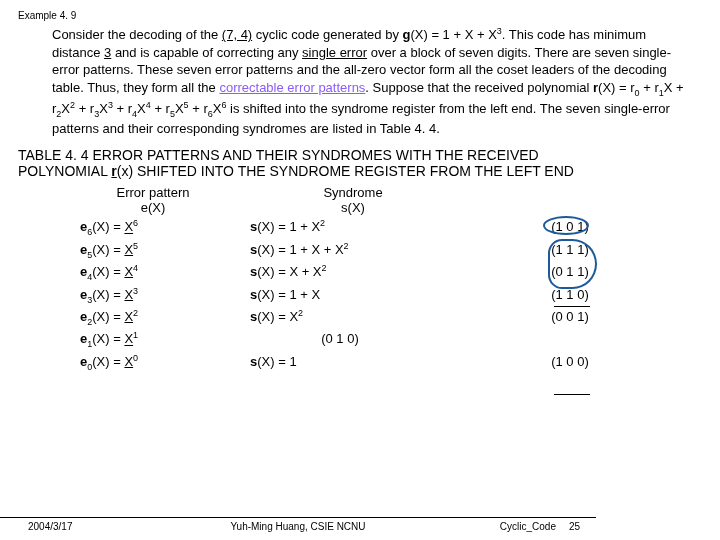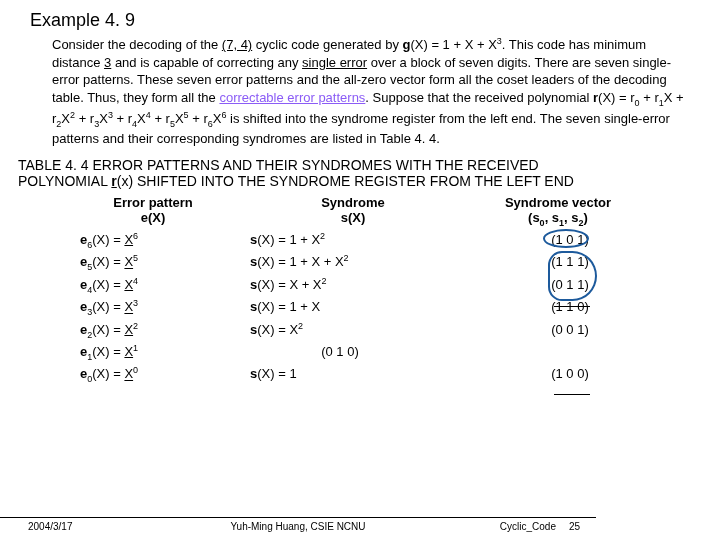--- a/index.html
+++ b/index.html
@@ -10,41 +10,41 @@
     height: 540px;
     background: #fff;
     color: #000;
     font-size: 13px;
     position: relative;
   }
   .page {
     padding: 8px 18px 0 18px;
   }
   .example-title {
-    font-size: 18px;
-    margin: 2px 0 4px 12px;
+    font-size: 10px;
+    margin: 2px 0 4px 0;
   }
   .body-text {
     margin-left: 34px;
     margin-right: 8px;
     line-height: 1.35;
   }
   .uline { text-decoration: underline; }
   .red { color: #8b5cf6; text-decoration: underline; }
   .sub { font-size: 9px; vertical-align: sub; }
   .sup { font-size: 9px; vertical-align: super; }
   .table-caption {
     font-size: 14px;
     margin: 10px 0 4px 0;
   }
   .table-wrap {
     margin-left: 50px;
     margin-top: 6px;
   }
-  .hdr-row { display: flex; font-weight: bold; text-align: center; }
+  .hdr-row { display: flex; font-weight: normal; text-align: center; }
   .hdr-row > div { padding: 0 0 2px 0; }
   .row { display: flex; line-height: 1.5; }
   .col-e { width: 170px; }
   .col-s { width: 230px; }
   .col-v { width: 180px; text-align: center; }
   .col-e-data { width: 170px; padding-left: 12px; }
   .col-s-data { width: 230px; }
   .col-v-data { width: 180px; text-align: center; position: relative; }
   .annot {
     position: absolute;
@@ -91,24 +91,20 @@
   <div class="table-wrap tbl-area">
     <div class="hdr-row">
       <div class="col-e">
         <span>Error pattern</span><br>
         <span>e(X)</span>
       </div>
       <div class="col-s">
         <span>Syndrome</span><br>
         <span>s(X)</span>
       </div>
-      <div class="col-v">
-        <span>Syndrome vector</span><br>
-        <span>(s</span><span class="sub">0</span><span>, s</span><span class="sub">1</span><span>, s</span><span class="sub">2</span><span>)</span>
-      </div>
     </div>
 
     <div id="rows">
         <div class="row">
           <div class="col-e-data"><b>e</b><span class="sub">6</span>(X) = <span class="uline">X</span><span class="sup">6</span></div>
           <div class="col-s-data"><b>s</b>(X) = 1 + X<span class="sup">2</span></div>
           <div class="col-v-data">(1 0 1)<div class="annot annot1"></div></div>
         </div>
         <div class="row">
           <div class="col-e-data"><b>e</b><span class="sub">5</span>(X) = <span class="uline">X</span><span class="sup">5</span></div>

